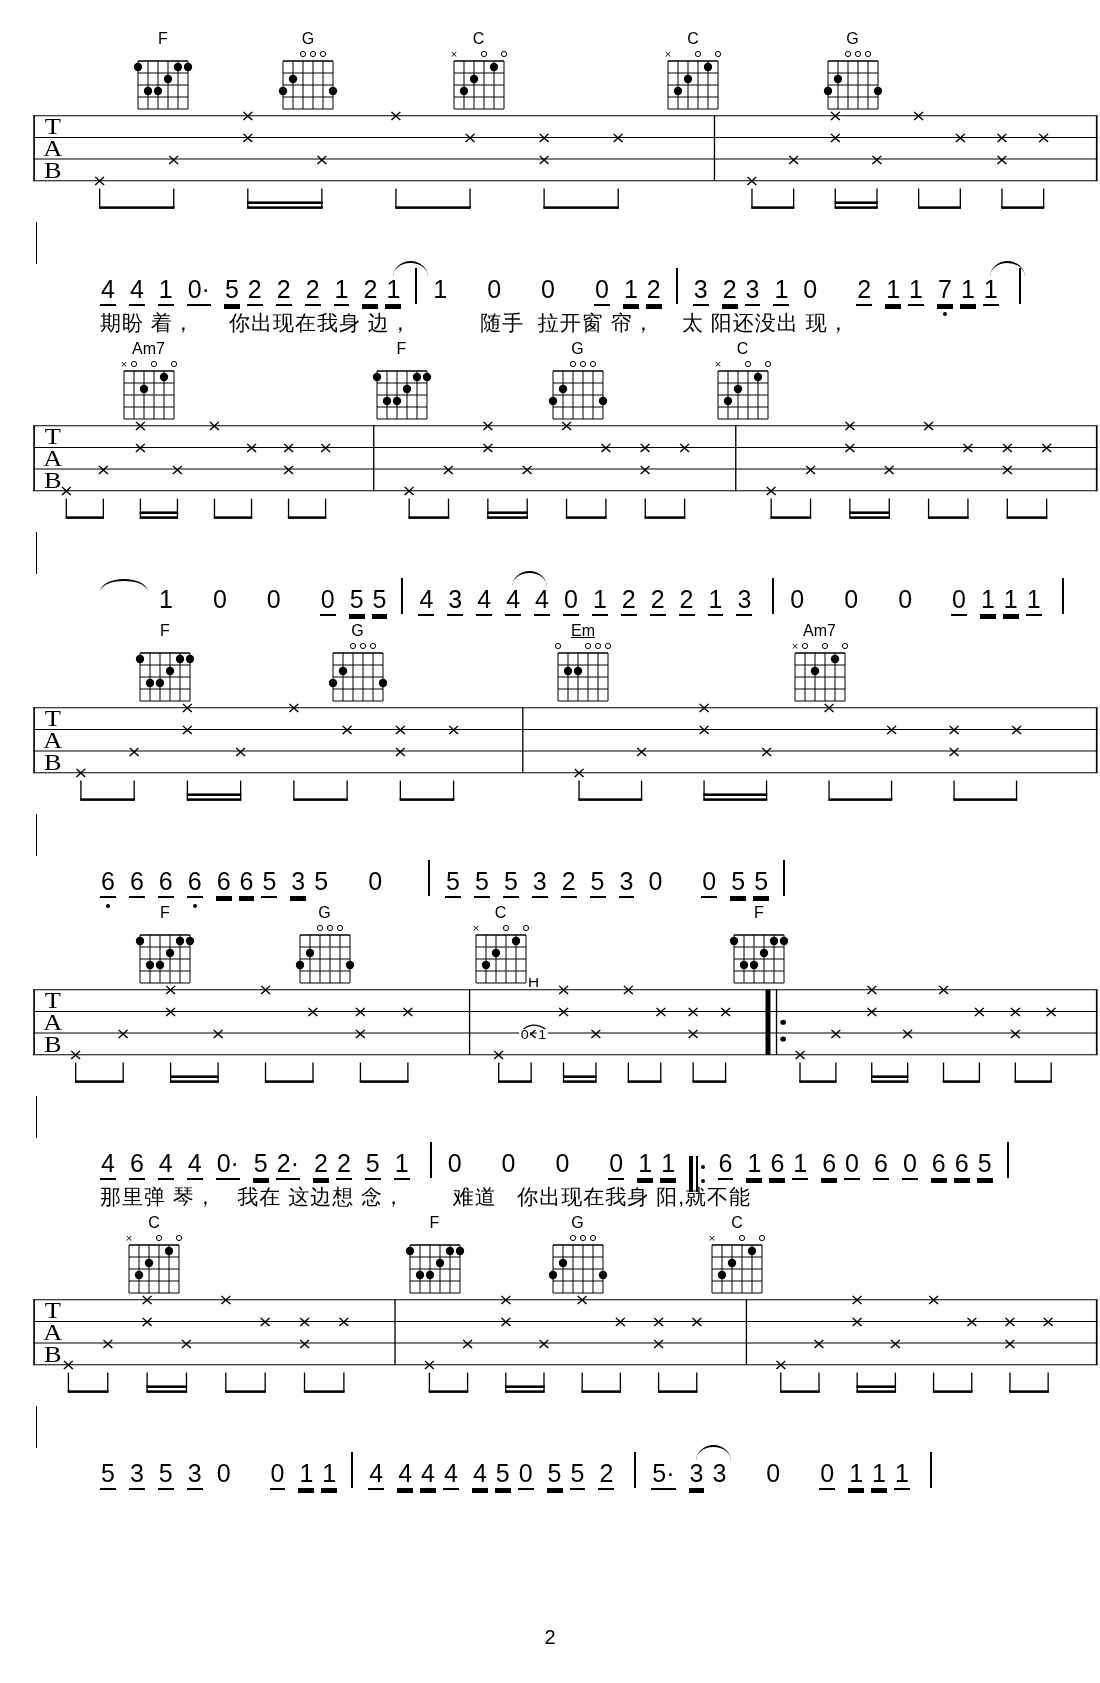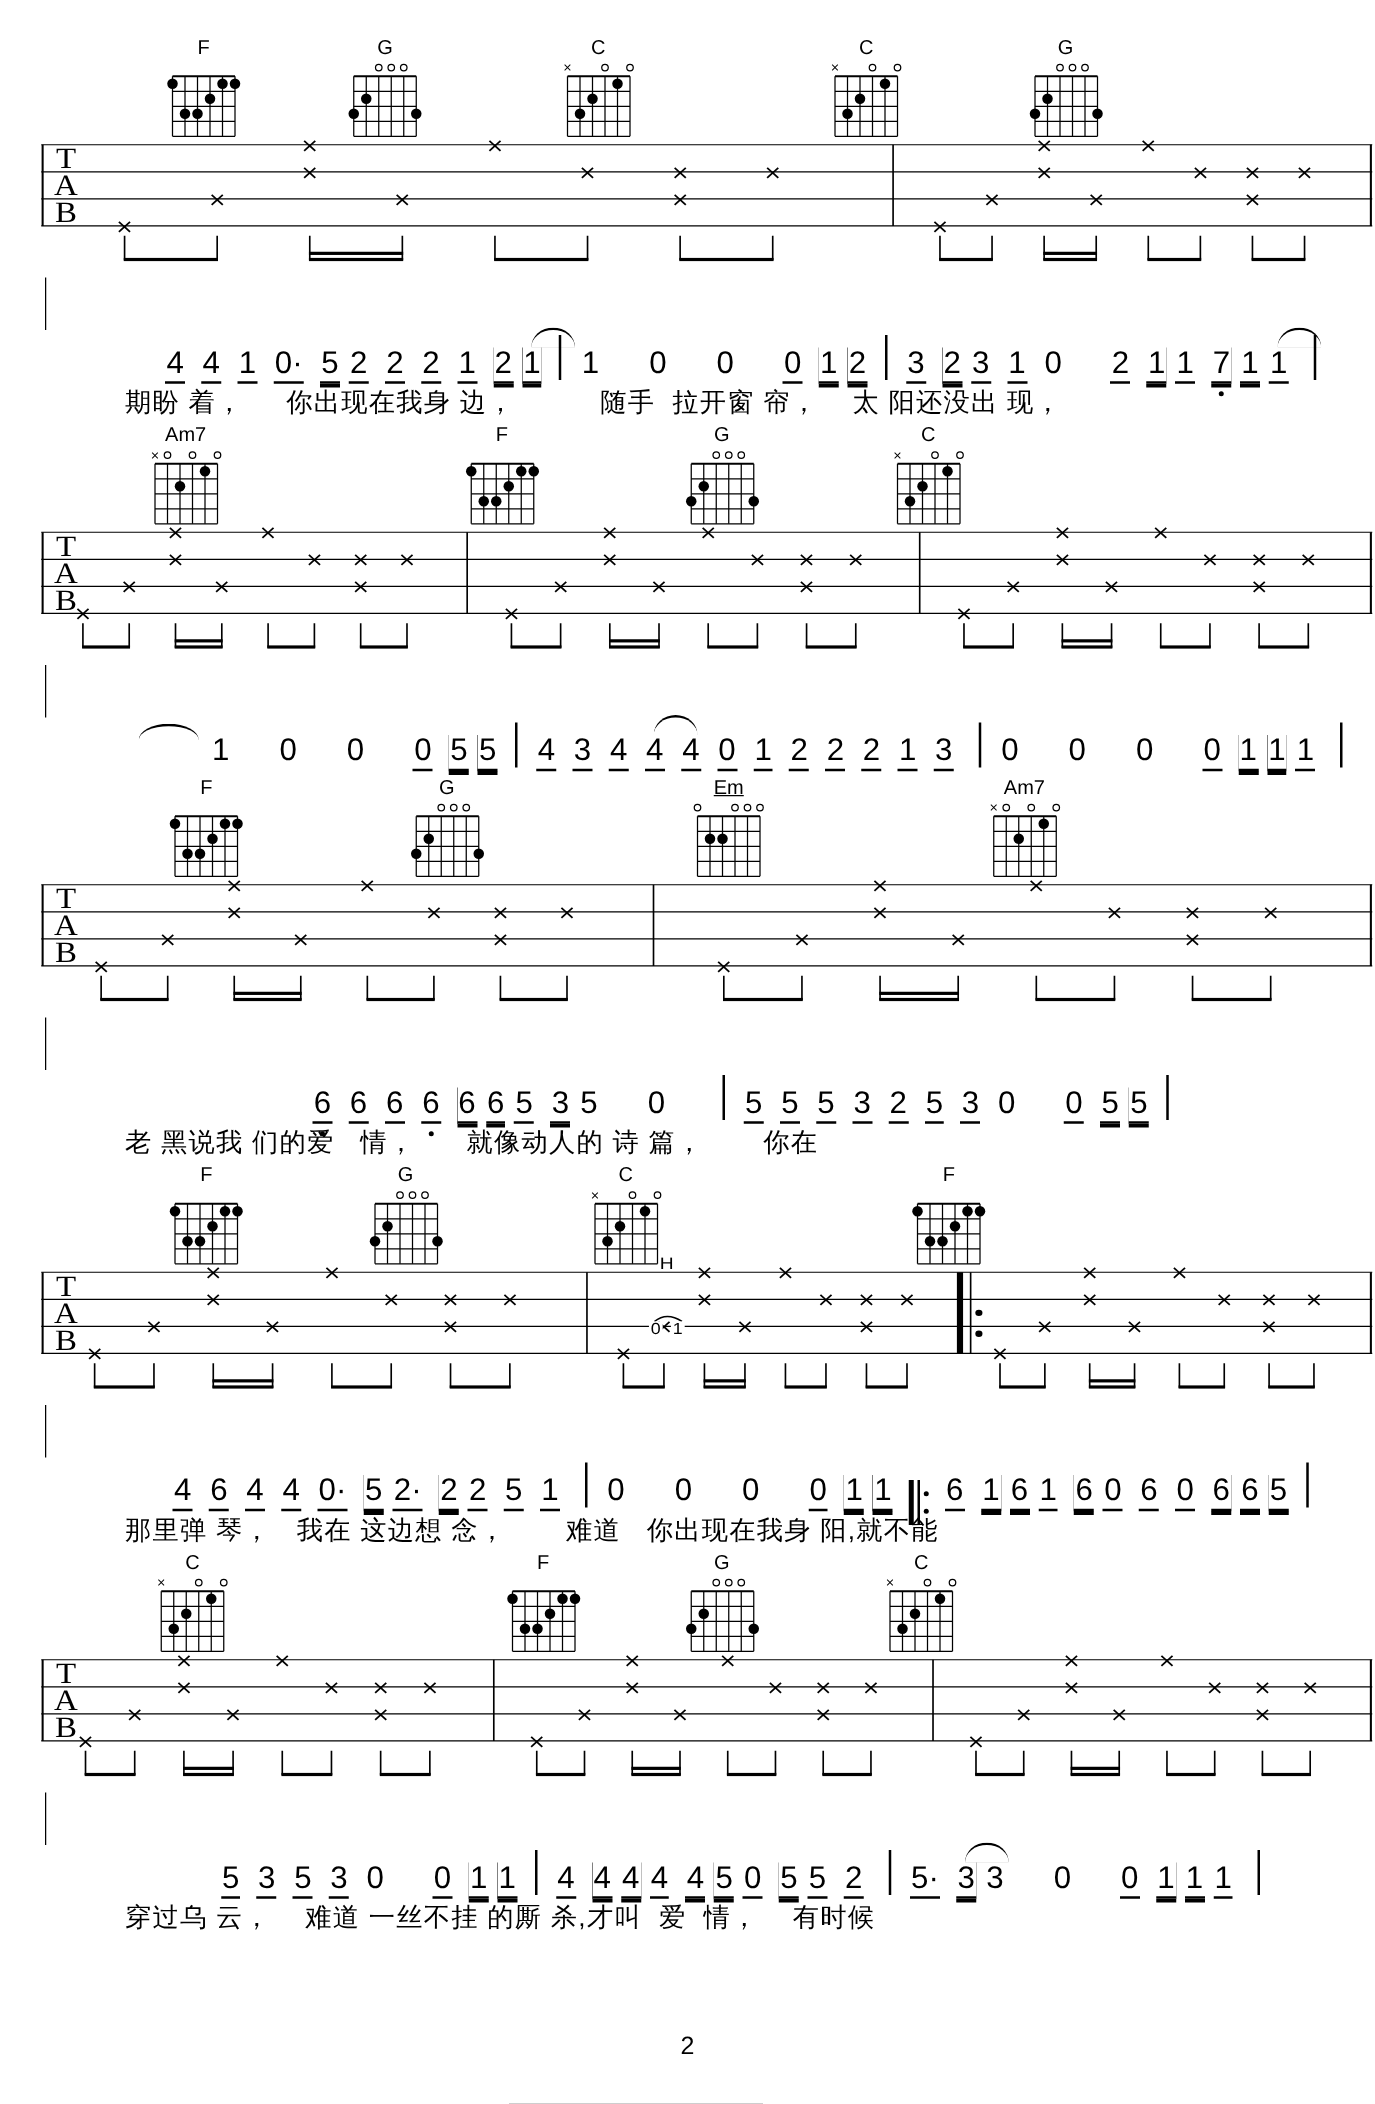--- a/index.html
+++ b/index.html
@@ -6,21 +6,21 @@
   .page{width:1100px;height:1683px;margin:0 auto;background:#ffffff;position:relative;
         font-family:"Liberation Sans",sans-serif;color:#000;overflow:hidden;}
   #score{padding-top:30px;}
   .system{margin-bottom:4px;}
   .chord-row{position:relative;height:72px;margin-bottom:2px;}
   .chord{position:absolute;top:0;width:66px;text-align:center;}
   .chord-name{font-size:16px;line-height:17px;font-family:"Liberation Sans",sans-serif;}
   .tab-svg{display:block;width:100%;height:122px;}
   .jp-gap{height:42px;position:relative;}
   .jp-gap::before{content:"";position:absolute;left:36px;top:-4px;bottom:4px;border-left:1.5px solid #000;}
-  .jianpu{margin-left:100px;white-space:nowrap;height:40px;text-align:center;}
+  .jianpu{margin-left:100px;white-space:nowrap;height:40px;}
   .n{position:relative;display:inline-block;font-size:25px;line-height:30px;
      font-family:"Liberation Sans",sans-serif;padding:0 1px;margin-right:13px;vertical-align:baseline;}
   .n.u1{border-bottom:2px solid #000;}
   .n.u2{border-bottom:2px solid #000;box-shadow:0 3px 0 #000;margin-right:7px;}
   .n.q{margin-right:38px;}
   .n.ld::after{content:"";position:absolute;width:4px;height:4px;border-radius:50%;
      background:#000;left:50%;transform:translateX(-50%);bottom:-12px;}
   .n.arc::before{content:"";position:absolute;left:45%;width:220%;height:14px;top:-13px;
      border-top:2px solid #000;border-radius:50% 50% 0 0 / 100% 100% 0 0;pointer-events:none;}
   .lead{display:inline-block;width:48px;height:13px;border-top:2px solid #000;
@@ -497,21 +497,20 @@
           <text x="924.1373913043478" y="39.5" font-size="16" text-anchor="middle" font-family="&quot;DejaVu Sans&quot;,sans-serif">×</text>
           <line x1="924.1373913043478" y1="86" x2="924.1373913043478" y2="106" stroke="#000" stroke-width="1.2"></line>
           <rect x="525.815652173913" y="104" width="58.01739130434778" height="2.6" fill="#000"></rect>
           <rect x="639.4504347826087" y="104" width="58.01739130434778" height="2.6" fill="#000"></rect>
           <rect x="639.4504347826087" y="99" width="58.01739130434778" height="2.6" fill="#000"></rect>
           <rect x="753.0852173913044" y="104" width="58.017391304347896" height="2.6" fill="#000"></rect>
           <rect x="866.72" y="104" width="58.01739130434778" height="2.6" fill="#000"></rect>
         </svg>
         <div class="jp-gap"></div>
         <div class="jianpu"><span class="n u1 ld">6</span><span class="n u1">6</span><span class="n u1">6</span><span class="n u1 ld">6</span><span class="n u2">6</span><span class="n u2">6</span><span class="n u1">5</span><span class="n u2">3</span><span class="n q">5</span><span class="n q">0</span><span class="bar"></span><span class="n u1">5</span><span class="n u1">5</span><span class="n u1">5</span><span class="n u1">3</span><span class="n u1">2</span><span class="n u1">5</span><span class="n u1">3</span><span class="n q">0</span><span class="n u1">0</span><span class="n u2">5</span><span class="n u2">5</span><span class="bar"></span></div>
-        <div class="lyrics">老 黑说我 们的爱   情，      就像动人的 诗 篇，       你在</div>
       </div>
       <div class="system">
         <div class="chord-row">
           <div class="chord" style="left: 12%;"><div class="chord-name">F</div><svg viewBox="0 0 64 66" width="64" height="66">
               <line x1="7" y1="14" x2="7" y2="62" stroke="#000" stroke-width="1"></line>
               <line x1="17" y1="14" x2="17" y2="62" stroke="#000" stroke-width="1"></line>
               <line x1="27" y1="14" x2="27" y2="62" stroke="#000" stroke-width="1"></line>
               <line x1="37" y1="14" x2="37" y2="62" stroke="#000" stroke-width="1"></line>
               <line x1="47" y1="14" x2="47" y2="62" stroke="#000" stroke-width="1"></line>
               <line x1="57" y1="14" x2="57" y2="62" stroke="#000" stroke-width="1"></line>
@@ -836,17 +835,16 @@
           <text x="952.8617391304348" y="39.5" font-size="16" text-anchor="middle" font-family="&quot;DejaVu Sans&quot;,sans-serif">×</text>
           <line x1="952.8617391304348" y1="86" x2="952.8617391304348" y2="106" stroke="#000" stroke-width="1.2"></line>
           <rect x="709.2095652173913" y="104" width="35.9217391304348" height="2.6" fill="#000"></rect>
           <rect x="778.6530434782608" y="104" width="35.9217391304348" height="2.6" fill="#000"></rect>
           <rect x="778.6530434782608" y="99" width="35.9217391304348" height="2.6" fill="#000"></rect>
           <rect x="848.0965217391305" y="104" width="35.92173913043469" height="2.6" fill="#000"></rect>
           <rect x="917.54" y="104" width="35.9217391304348" height="2.6" fill="#000"></rect>
         </svg>
         <div class="jp-gap"></div>
         <div class="jianpu"><span class="n u1">5</span><span class="n u1">3</span><span class="n u1">5</span><span class="n u1">3</span><span class="n q">0</span><span class="n u1">0</span><span class="n u2">1</span><span class="n u2">1</span><span class="bar"></span><span class="n u1">4</span><span class="n u2">4</span><span class="n u2">4</span><span class="n u1">4</span><span class="n u2">4</span><span class="n u2">5</span><span class="n u1">0</span><span class="n u2">5</span><span class="n u1">5</span><span class="n u1">2</span><span class="bar"></span><span class="n u1">5·</span><span class="n u2 arc">3</span><span class="n q">3</span><span class="n q">0</span><span class="n u1">0</span><span class="n u2">1</span><span class="n u2">1</span><span class="n u1">1</span><span class="bar"></span></div>
-        <div class="lyrics">穿过乌 云，    难道 一丝不挂 的厮 杀,才叫  爱  情，    有时候</div>
       </div>
     </div>
   <div class="page-num">2</div>
 </div>
 
 </body></html>

